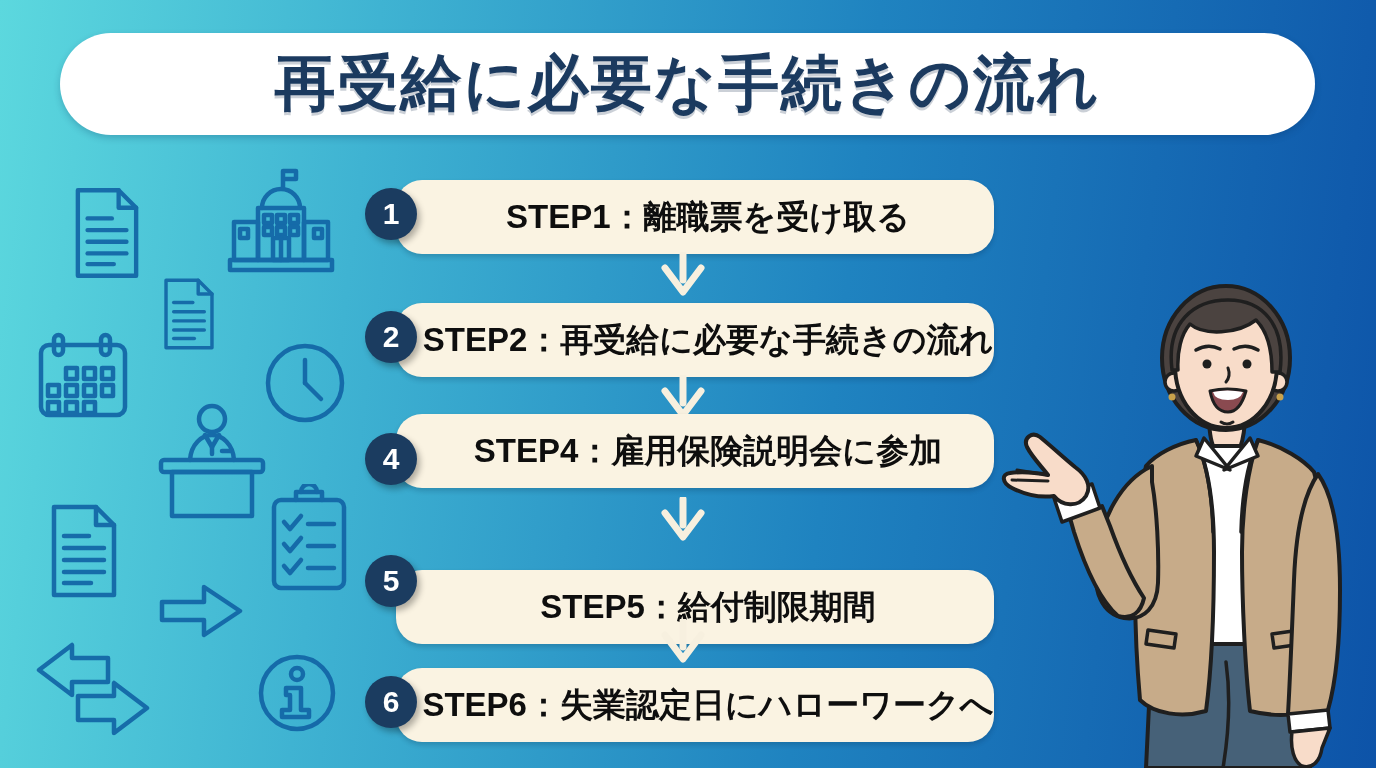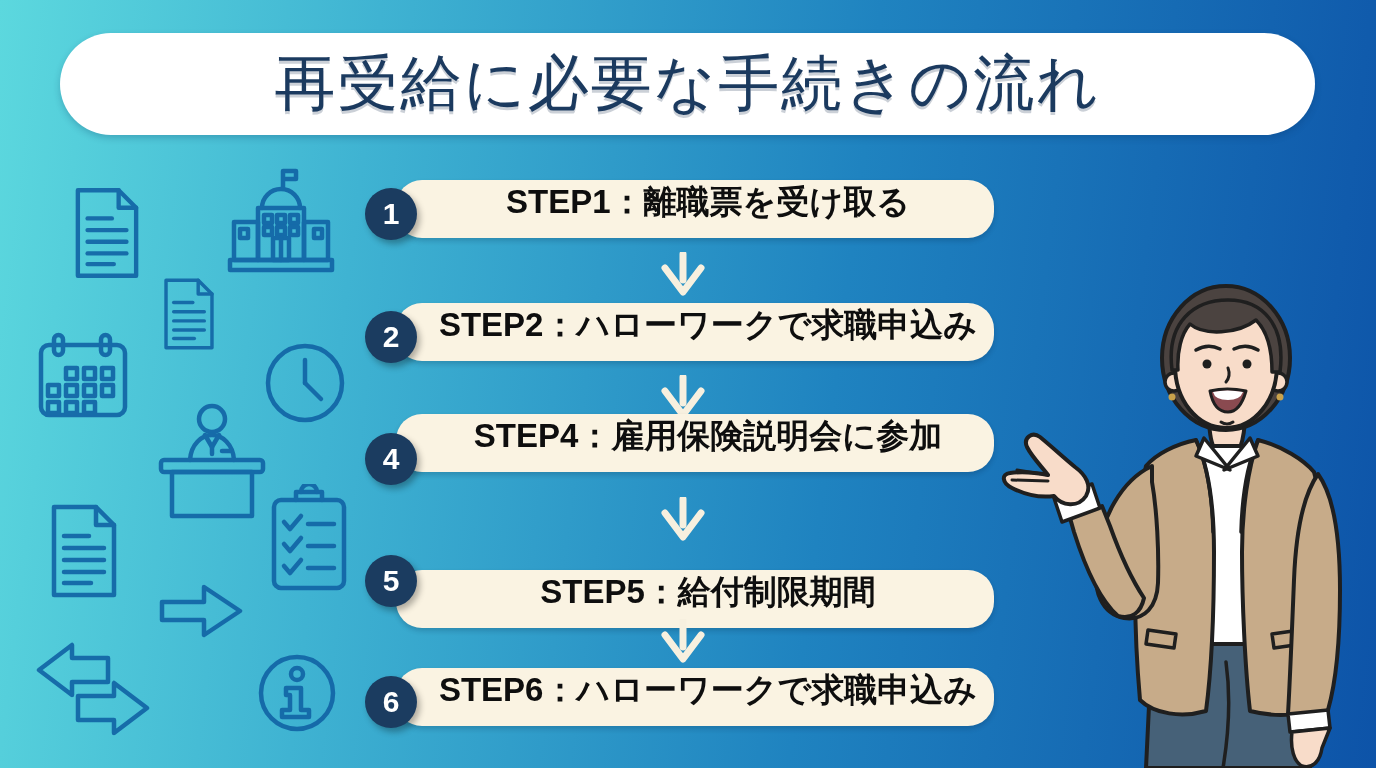--- a/index.html
+++ b/index.html
@@ -13,28 +13,28 @@
     overflow:hidden;
   }
   
   .title-banner{
     position:absolute;left:60px;top:33px;width:1255px;height:102px;
     background:#FFFFFF;border-radius:51px;
     display:flex;align-items:center;justify-content:center;
     box-shadow:0 3px 7px rgba(0,40,80,.22);
   }
   .title-text{
-    font-size:61px;font-weight:400;color:#1B3A5F;letter-spacing:2px;
+    font-size:61px;font-weight:700;color:#1B3A5F;letter-spacing:2px;
     text-shadow:0 3px 0 rgba(16,42,74,.22);white-space:nowrap;text-align:center;
   }
   
   .step-box{
-    position:absolute;left:396px;width:598px;height:58px;
+    position:absolute;left:396px;width:598px;height:74px;
     background:#FAF3E2;border-radius:26px;box-sizing:border-box;
-    display:flex;justify-content:center;
+    display:flex;align-items:center;justify-content:center;
     padding:0 16px 0 42px;box-shadow:0 3px 5px rgba(0,30,60,.20);
   }
   .step-label{
     font-size:33px;font-weight:900;color:#0E0E0E;white-space:nowrap;
   }
   .step-num{
     position:absolute;left:365px;width:52px;height:52px;border-radius:50%;
     background:#1B3C60;color:#FFFFFF;
     display:flex;align-items:center;justify-content:center;
     font-size:30px;font-weight:900;
@@ -175,21 +175,21 @@
       <span class="step-label">STEP1：離職票を受け取る</span>
     </div>
     <div class="step-num" style="top:188px">1</div>
 
     <svg class="flow-arrow" style="top:252px" width="46" height="48" viewBox="0 0 46 48">
       <path d="M23 2 L23 28" stroke="#F7F0DF" stroke-width="7" fill="none" stroke-linecap="round"></path>
       <path d="M5 16 L23 40 L41 16" stroke="#F7F0DF" stroke-width="7" fill="none" stroke-linecap="round" stroke-linejoin="round"></path>
     </svg>
 
     <div class="step-box" style="top:303px">
-      <span class="step-label">STEP2：ハローワークで求職申込み</span>
+      <span class="step-label">STEP2：再受給に必要な手続きの流れ</span>
     </div>
     <div class="step-num" style="top:311px">2</div>
 
     <svg class="flow-arrow" style="top:375px" width="46" height="48" viewBox="0 0 46 48">
       <path d="M23 2 L23 28" stroke="#F7F0DF" stroke-width="7" fill="none" stroke-linecap="round"></path>
       <path d="M5 16 L23 40 L41 16" stroke="#F7F0DF" stroke-width="7" fill="none" stroke-linecap="round" stroke-linejoin="round"></path>
     </svg>
 
     <div class="step-box" style="top:414px">
       <span class="step-label">STEP4：雇用保険説明会に参加</span>
@@ -205,21 +205,21 @@
       <span class="step-label">STEP5：給付制限期間</span>
     </div>
     <div class="step-num" style="top:555px">5</div>
 
     <svg class="flow-arrow" style="top:619px" width="46" height="48" viewBox="0 0 46 48">
       <path d="M23 2 L23 28" stroke="#F7F0DF" stroke-width="7" fill="none" stroke-linecap="round"></path>
       <path d="M5 16 L23 40 L41 16" stroke="#F7F0DF" stroke-width="7" fill="none" stroke-linecap="round" stroke-linejoin="round"></path>
     </svg>
 
     <div class="step-box" style="top:668px">
-      <span class="step-label">STEP6：ハローワークで求職申込み</span>
+      <span class="step-label">STEP6：失業認定日にハローワークへ</span>
     </div>
     <div class="step-num" style="top:676px">6</div>
   </div>
 
   <svg class="person-svg" width="376" height="498" viewBox="0 0 376 498">
     <g stroke="#1F1F1F" stroke-width="4" stroke-linecap="round" stroke-linejoin="round">
 
       <path d="M209 144 C209 162 211 172 214 178 L240 178 C243 170 245 158 245 144 Z" fill="#F8DCC9"></path>
 
       <path d="M186 176 L268 176 L262 382 L192 382 Z" fill="#FFFFFF"></path>

